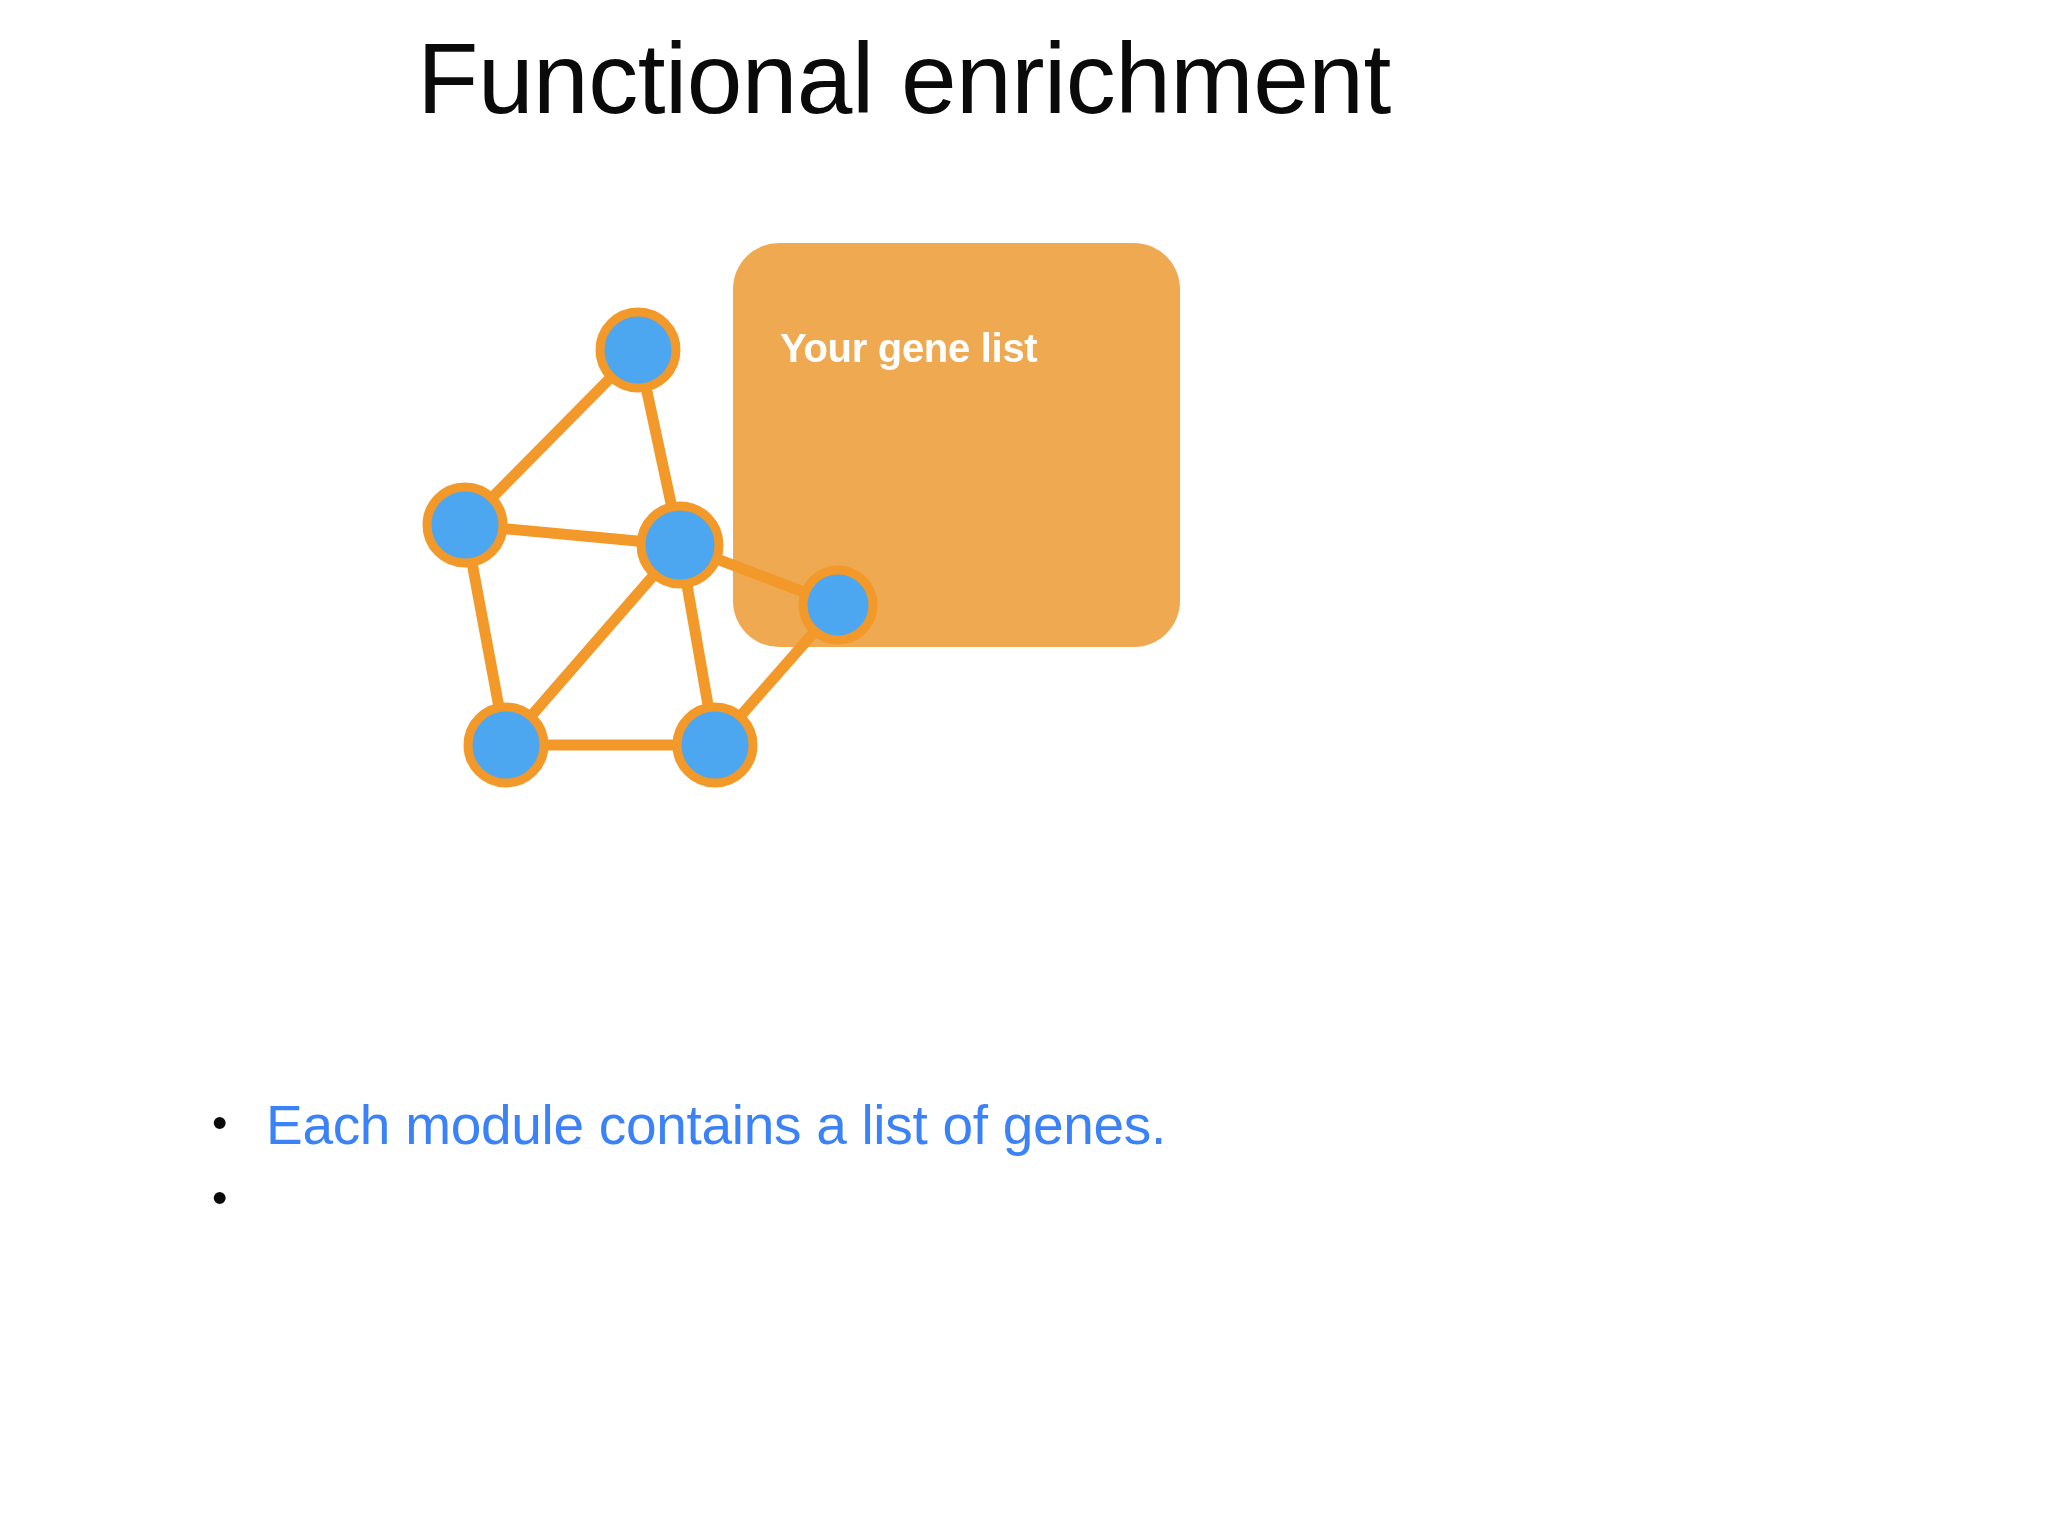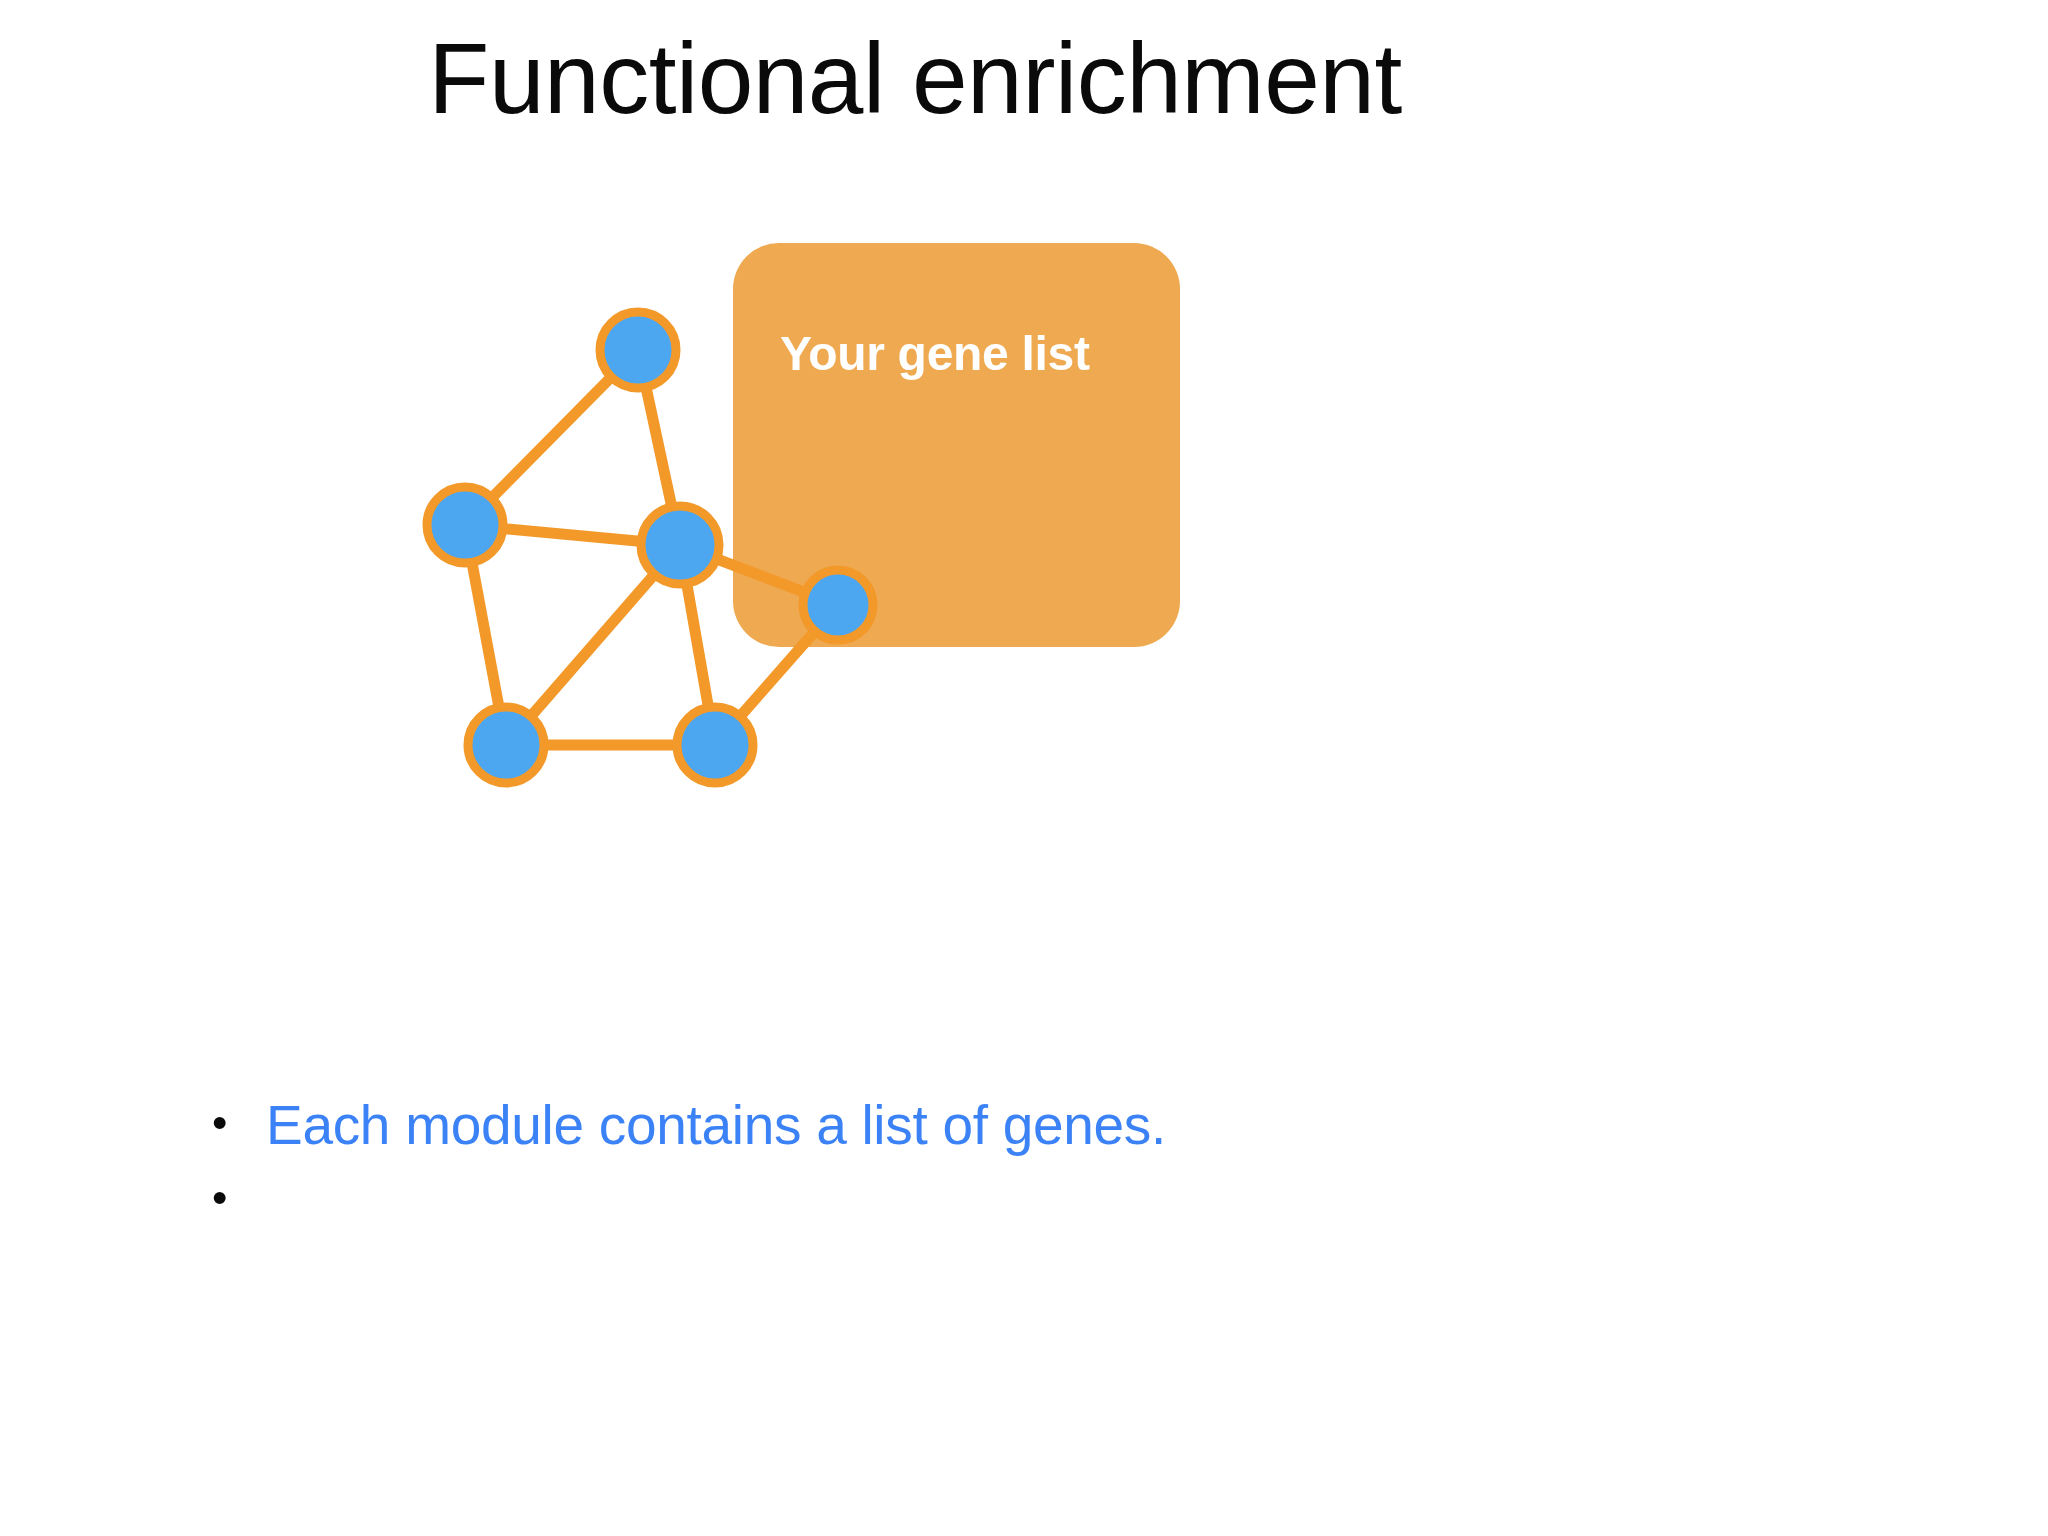--- a/index.html
+++ b/index.html
@@ -30,21 +30,20 @@
     top: 22px;
     width: 1808px;
     text-align: center;
     font-family: "Liberation Sans", sans-serif;
     font-weight: 300;
     font-size: 100px;
     line-height: 1.12;
     letter-spacing: -0.5px;
     color: #0a0a0a;
     white-space: nowrap;
-    margin-left: 11px;
   }
 
   
   .graphic {
     position: absolute;
     left: 0;
     top: 0;
     width: 2048px;
     height: 900px;
   }
@@ -60,21 +59,21 @@
     box-sizing: border-box;
   }
 
   .gene-list-label {
     position: absolute;
     left: 780px;
     top: 322px;
     width: 390px;
     font-family: "Liberation Sans", sans-serif;
     font-weight: bold;
-    font-size: 48px;
+    font-size: 40px;
     line-height: 1.32;
     color: #ffffff;
     letter-spacing: -0.3px;
   }
 
   .network-svg {
     position: absolute;
     left: 0;
     top: 0;
     width: 2048px;

